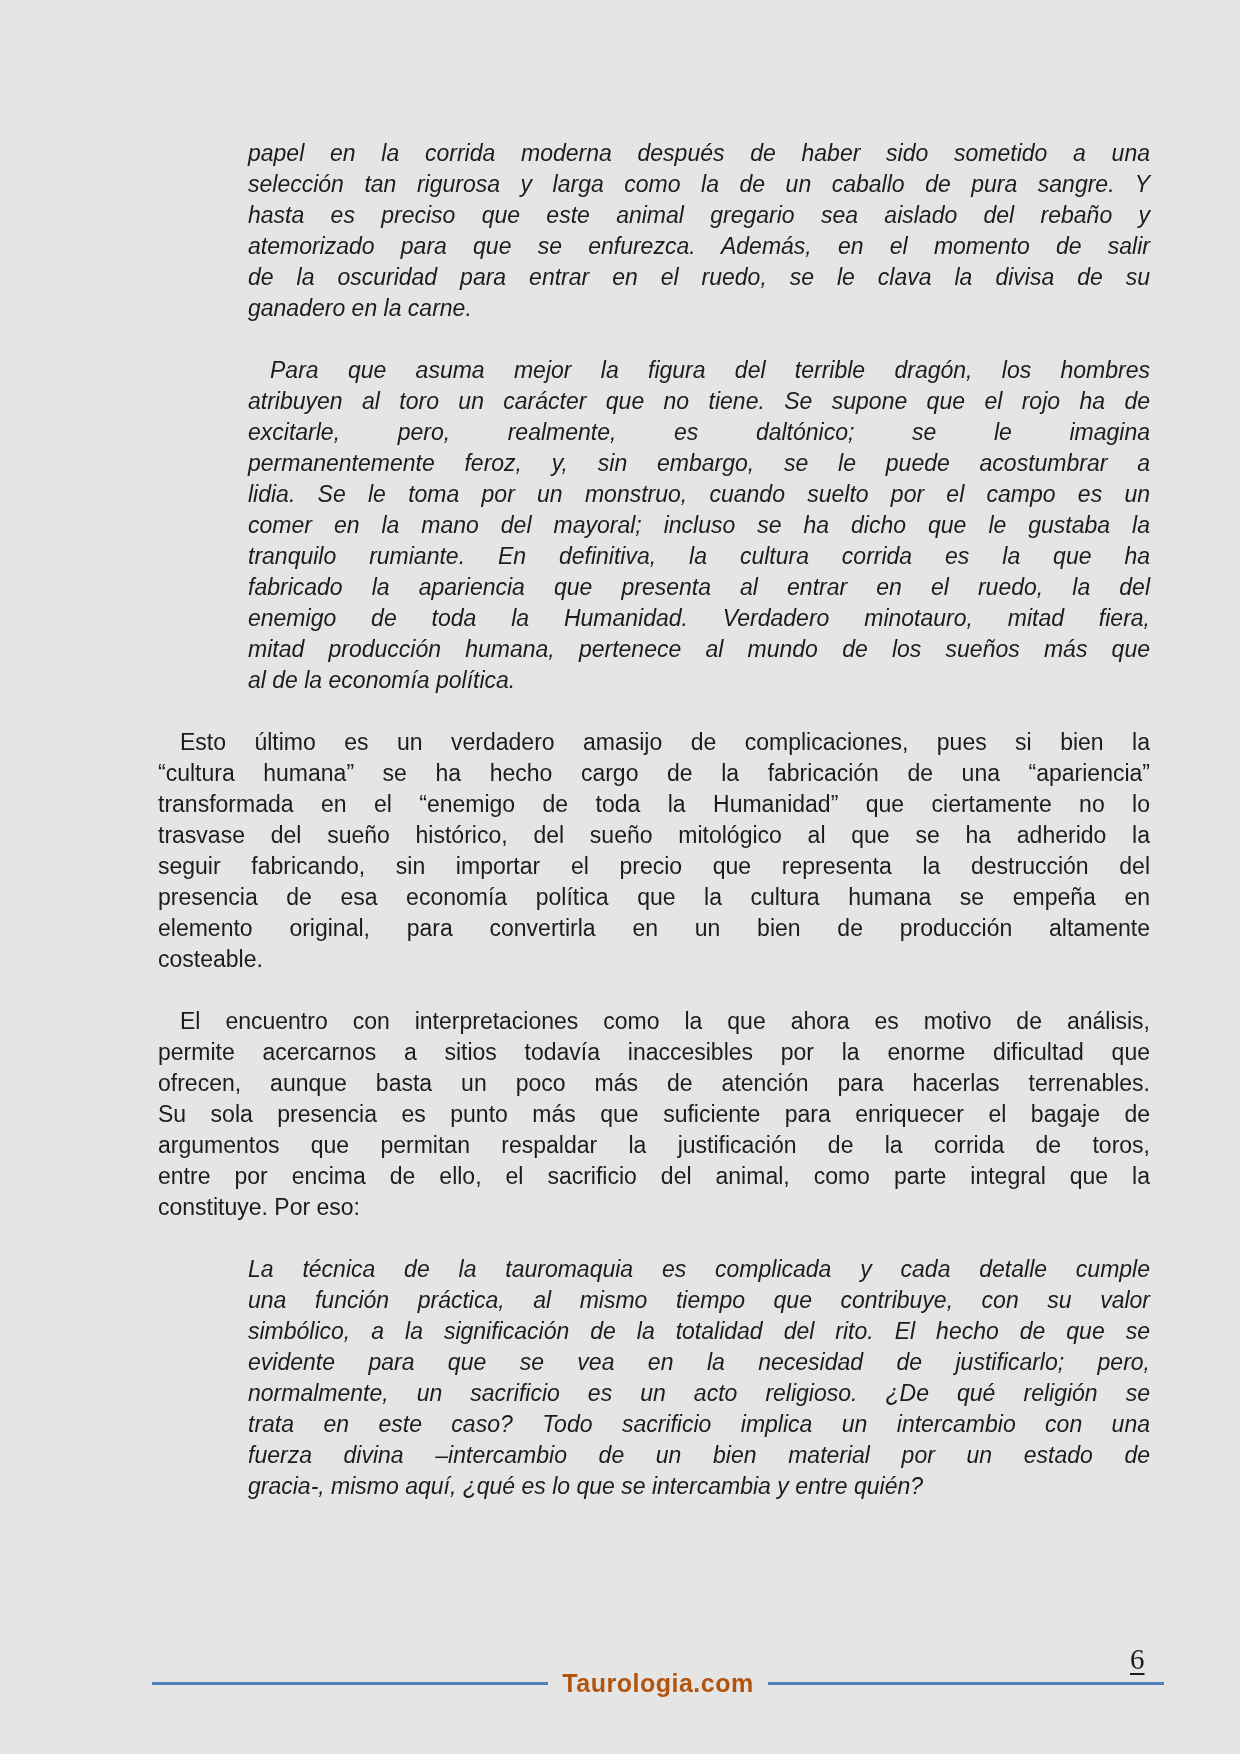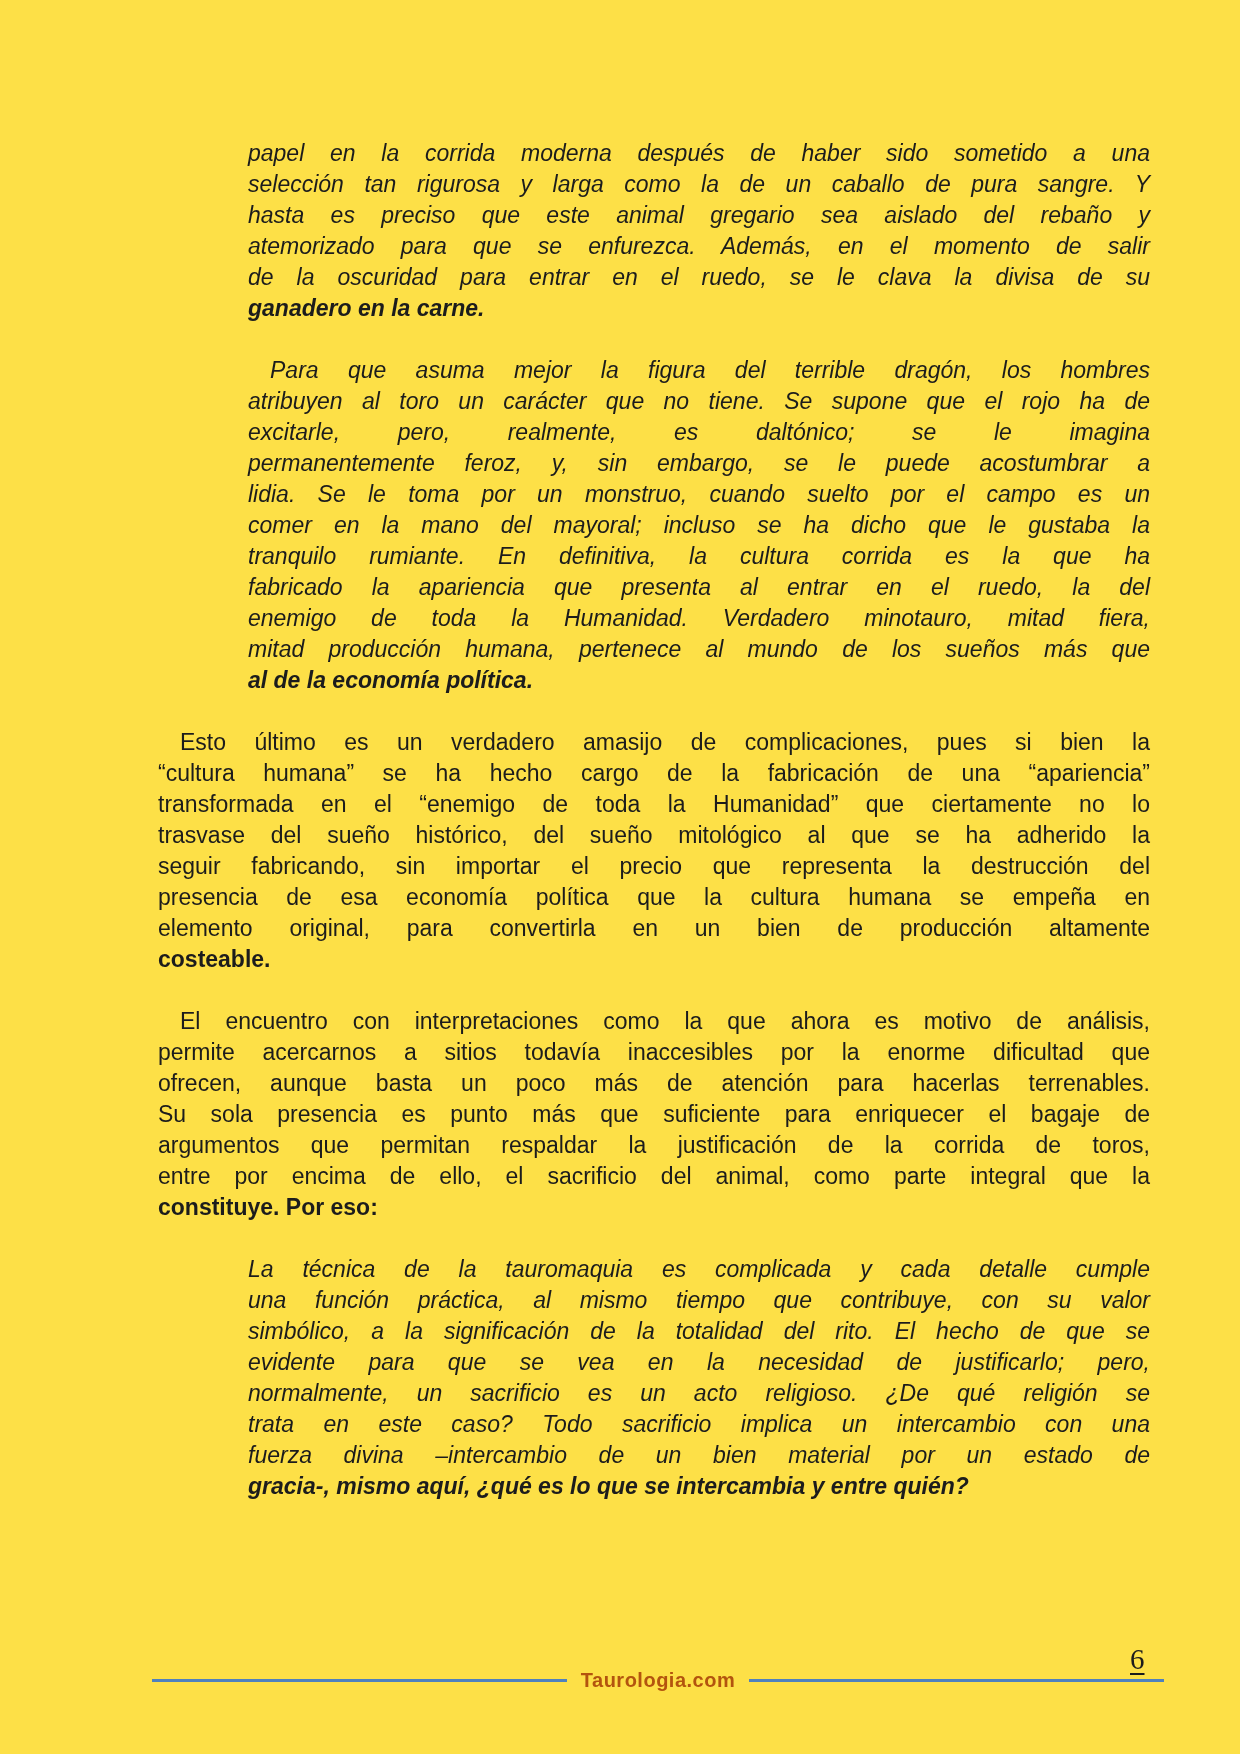--- a/index.html
+++ b/index.html
@@ -26,58 +26,58 @@
     margin-left: 90px;
     font-style: italic;
   }
   .line {
     font-size: 23px;
     line-height: 31px;
     text-align: justify;
     text-align-last: justify;
     white-space: normal;
   }
-  .line.last { text-align-last: left; font-weight: bold; }
+  .line.last { text-align-last: left; }
   .line.indent { text-indent: 22px; }
   .footer {
     position: absolute;
     left: 152px;
     top: 1669px;
     width: 1012px;
     display: flex;
     align-items: center;
   }
   .footer .rule {
     flex: 1;
     height: 3px;
     background: #4f81bd;
   }
   .footer .site {
     margin: 0 14px;
-    font-size: 20px;
+    font-size: 25px;
     font-weight: bold;
     letter-spacing: 0.5px;
     color: #b3540e;
     white-space: nowrap;
   }
   .page-number {
     position: absolute;
     top: 1643px;
     left: 1130px;
     font-family: "Liberation Serif", "DejaVu Serif", serif;
     font-size: 29px;
     color: #1c1c1c;
     text-decoration: underline;
     text-underline-offset: 4px;
   }
 </style>
 </head>
 <body>
 
-<div class="page" style="color: rgb(28, 28, 28); background: #fde047;">
+<div class="page" style="color: rgb(28, 28, 28); background: #e5e5e5;">
 
   <div class="content">
       <div class="block quote">
         <div class="line">papel en la corrida moderna después de haber sido sometido a una</div>
         <div class="line">selección tan rigurosa y larga como la de un caballo de pura sangre. Y</div>
         <div class="line">hasta es preciso que este animal gregario sea aislado del rebaño y</div>
         <div class="line">atemorizado para que se enfurezca. Además, en el momento de salir</div>
         <div class="line">de la oscuridad para entrar en el ruedo, se le clava la divisa de su</div>
         <div class="line last">ganadero en la carne.</div>
       </div>

